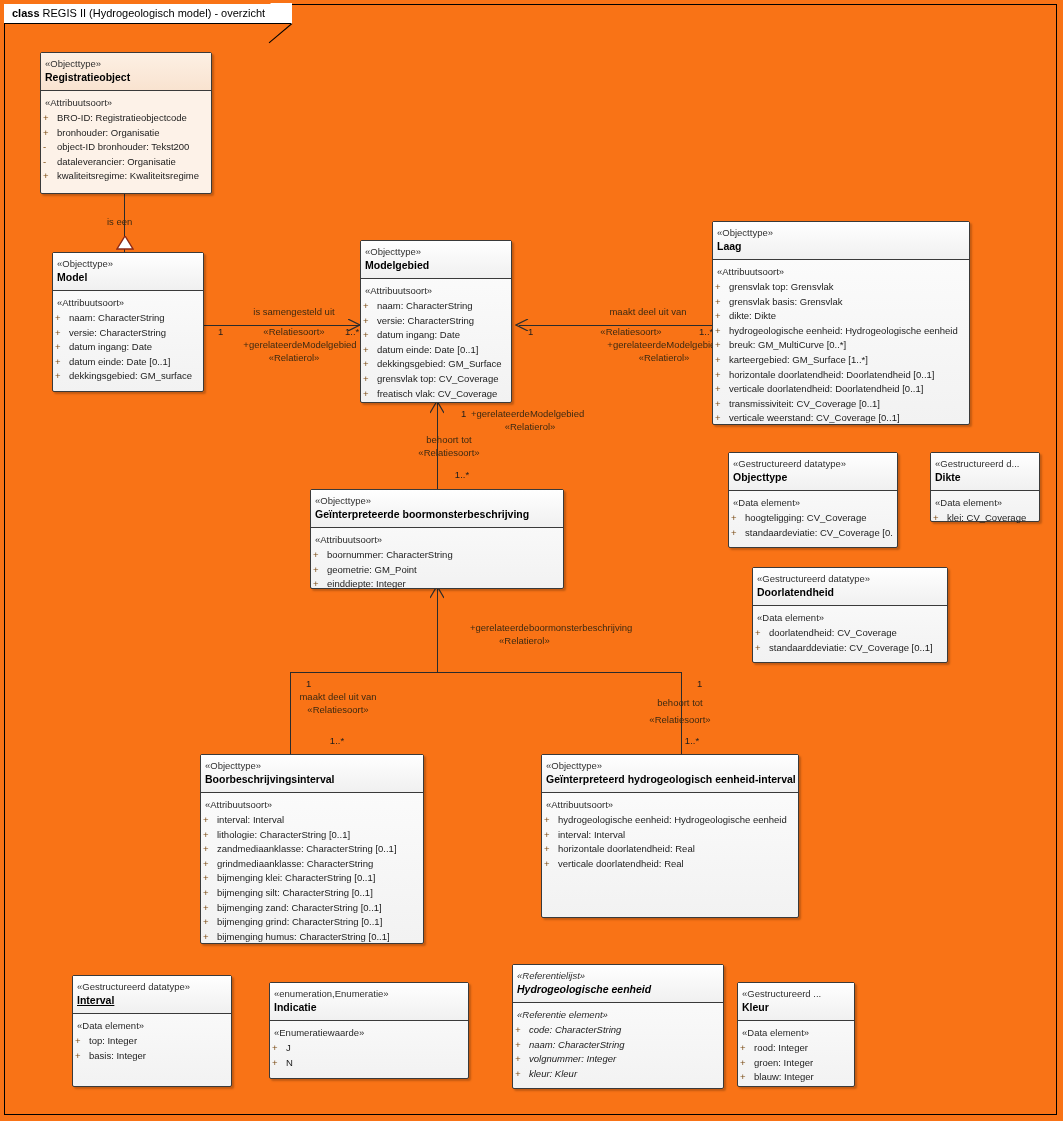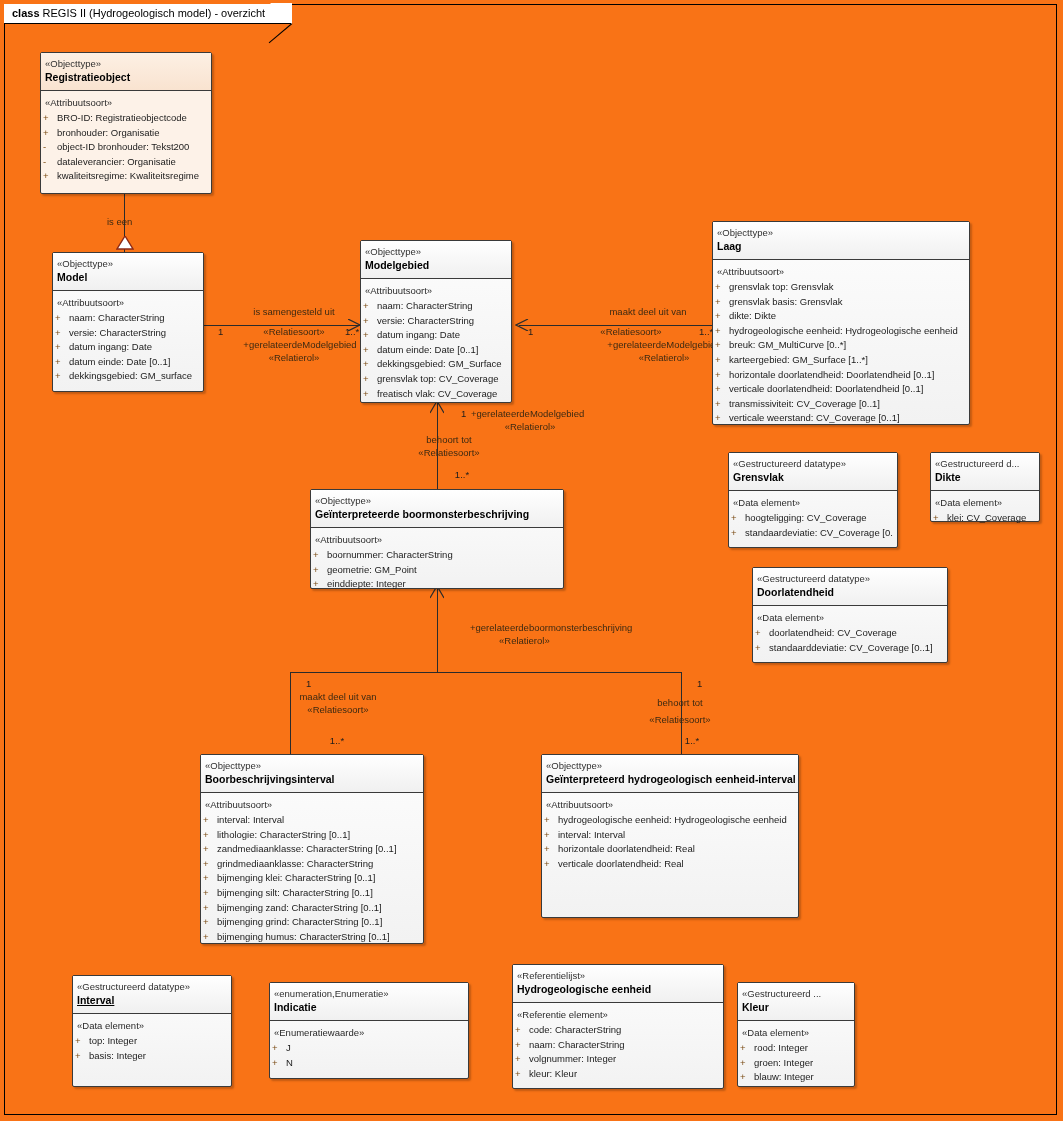--- a/index.html
+++ b/index.html
@@ -318,21 +318,21 @@
       <div class="attr"><span class="vis">+</span><span>hydrogeologische eenheid: Hydrogeologische eenheid</span></div>
       <div class="attr"><span class="vis">+</span><span>interval: Interval</span></div>
       <div class="attr"><span class="vis">+</span><span>horizontale doorlatendheid: Real</span></div>
       <div class="attr"><span class="vis">+</span><span>verticale doorlatendheid: Real</span></div>
     </div>
   </div>
 
   <div class="uml shaded" style="left:728px;top:452px;width:170px;height:96px;">
     <div class="hdr">
       <div class="stereo">«Gestructureerd datatype»</div>
-      <div class="cname">Grensvlak</div>
+      <div class="cname">Objecttype</div>
     </div>
     <div class="body">
       <div class="sect">«Data element»</div>
       <div class="attr"><span class="vis">+</span><span>hoogteligging: CV_Coverage</span></div>
       <div class="attr" style="overflow:hidden;"><span class="vis">+</span><span>standaardeviatie: CV_Coverage [0..1]</span></div>
     </div>
   </div>
 
   <div class="uml shaded" style="left:918px;top:452px;width:110px;height:70px;margin-left:12px;">
     <div class="hdr">
@@ -374,21 +374,21 @@
       <div class="stereo">«enumeration,Enumeratie»</div>
       <div class="cname">Indicatie</div>
     </div>
     <div class="body">
       <div class="sect">«Enumeratiewaarde»</div>
       <div class="attr"><span class="vis">+</span><span>J</span></div>
       <div class="attr"><span class="vis">+</span><span>N</span></div>
     </div>
   </div>
 
-  <div class="uml shaded" style="left:512px;top:964px;width:212px;height:125px;">
+  <div class="uml shaded" style="left:512px;top:964px;width:212px;height:125px;font-style:italic;">
     <div class="hdr">
       <div class="stereo">«Referentielijst»</div>
       <div class="cname">Hydrogeologische eenheid</div>
     </div>
     <div class="body">
       <div class="sect">«Referentie element»</div>
       <div class="attr"><span class="vis">+</span><span>code: CharacterString</span></div>
       <div class="attr"><span class="vis">+</span><span>naam: CharacterString</span></div>
       <div class="attr"><span class="vis">+</span><span>volgnummer: Integer</span></div>
       <div class="attr"><span class="vis">+</span><span>kleur: Kleur</span></div>

